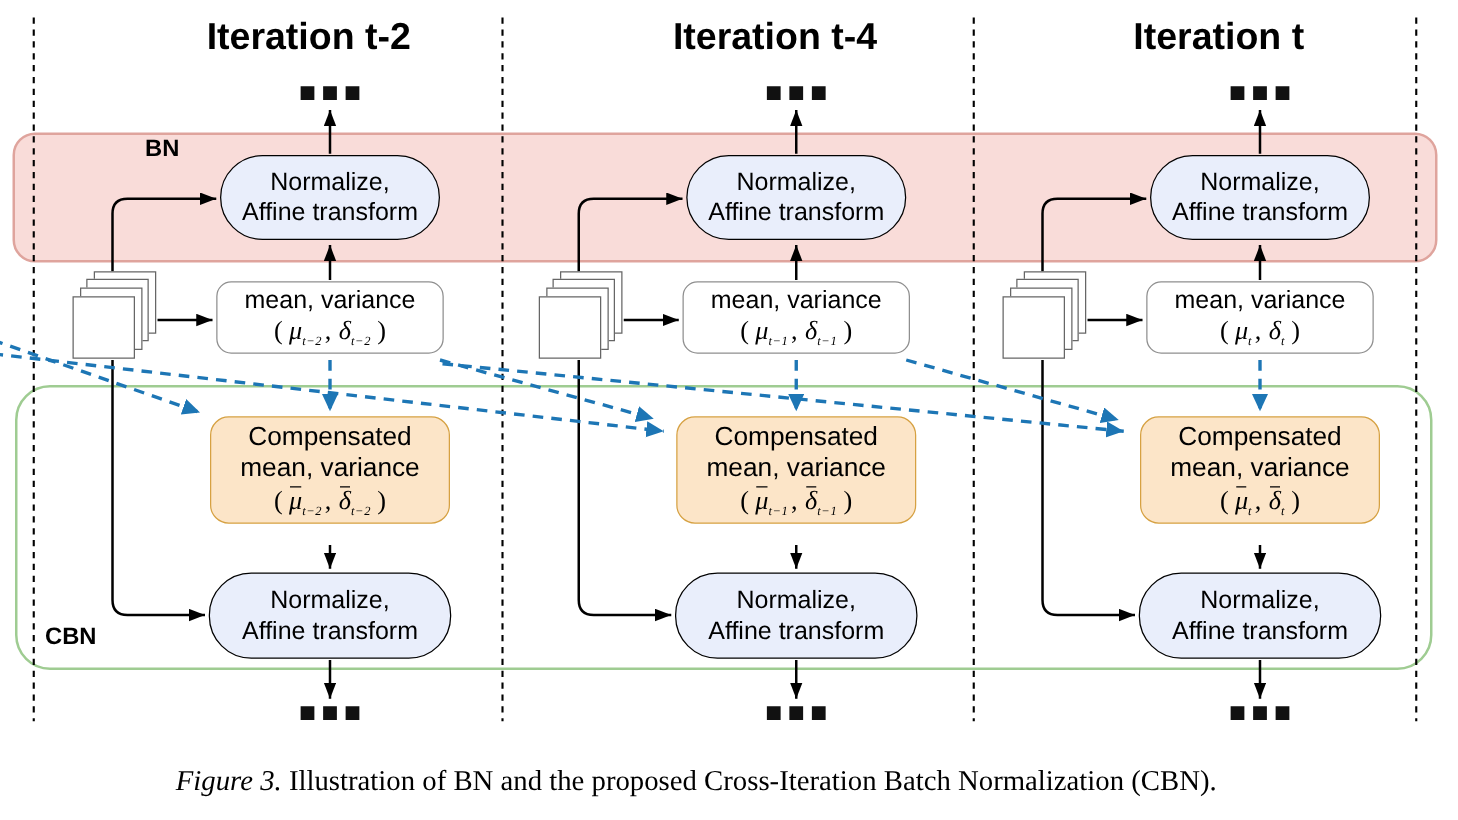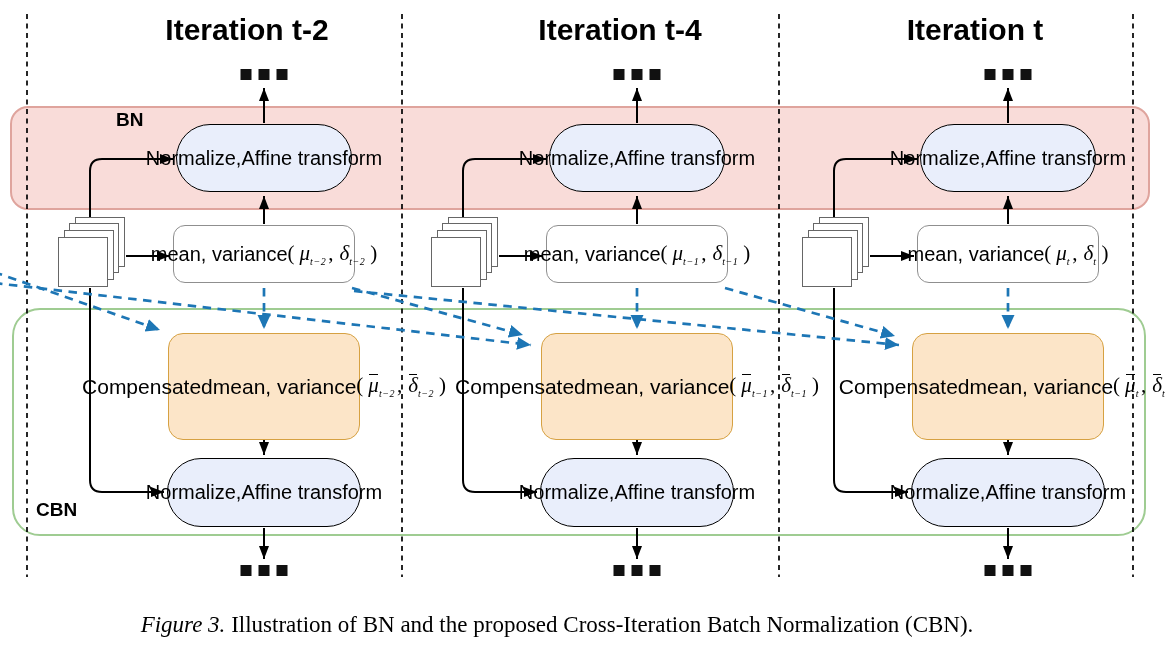--- a/index.html
+++ b/index.html
@@ -25,26 +25,26 @@
 
   .col-title {
     position:absolute; top:15px; transform:translateX(-50%);
     font-weight:bold; font-size:30px; line-height:1; white-space:nowrap;
   }
   .dots { position:absolute; transform:translateX(-50%); display:flex; gap:7px; z-index:4; }
   .dots span { width:11px; height:11px; background:#111; display:block; }
 
   .box {
     position:absolute; box-sizing:border-box; z-index:4;
-    display:flex; flex-direction:row; align-items:center; justify-content:center;
+    display:flex; flex-direction:column; align-items:center; justify-content:center;
     text-align:center; font-size:20px; line-height:1.22; white-space:nowrap;
   }
   .norm  { background:#e9eefb; border:1.9px solid #000; border-radius:34px; width:176px; height:68px; }
   .stats { background:#ffffff; border:1.7px solid #8f8f8f; border-radius:12px; width:182px; height:58px; }
-  .comp  { background:#fce5c8; border:1.8px solid #d6a142; border-radius:15px; width:192px; height:107px; font-size:21px; }
+  .comp  { background:#fce5c8; border:1.8px solid #d6a142; border-radius:15px; width:192px; height:86px; font-size:21px; }
 
   .math { font-family:"Liberation Serif","DejaVu Serif",serif; font-style:normal; font-size:21px; line-height:1.15; }
   .math .sym { font-style:italic; }
   .math sub { font-style:italic; font-size:10px; letter-spacing:0.5px; }
   .math .op { margin-right:5px; }
   .math .cm { margin:0 6px 0 2px; }
   .math .cl { margin-left:5px; }
   .obar { position:relative; display:inline-block; }
   .obar::before { content:""; position:absolute; left:1px; right:1px; top:1px; border-top:1.6px solid #000; }
 

